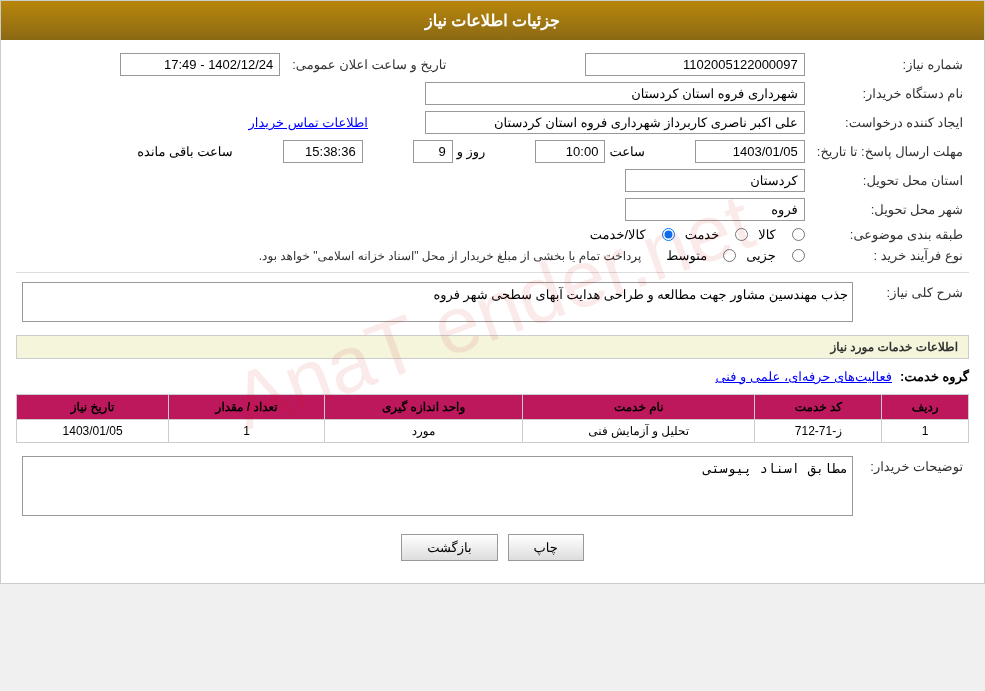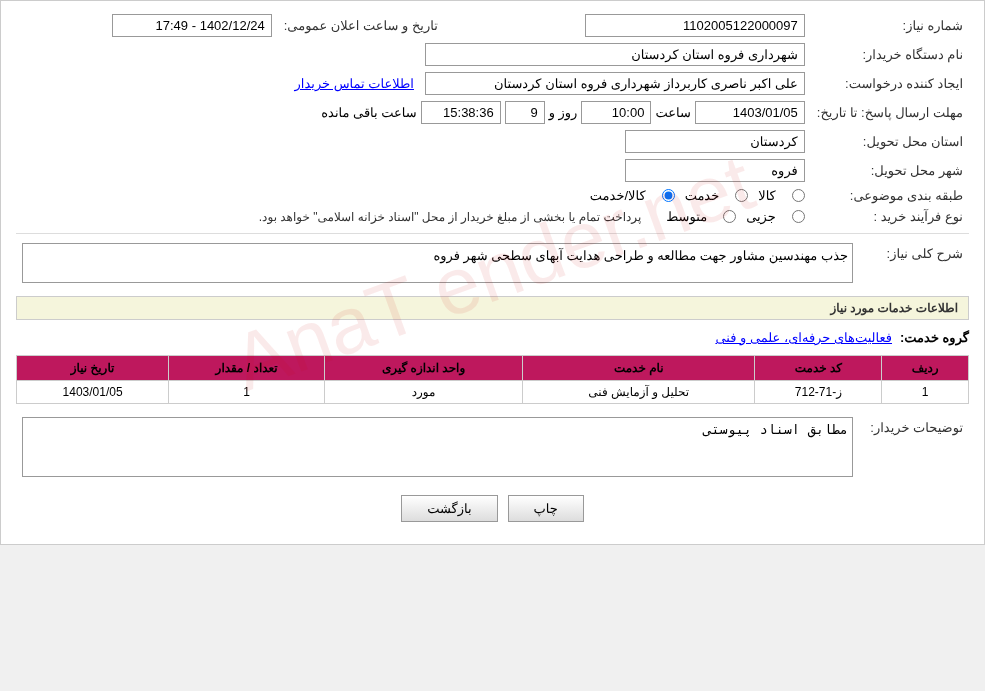--- a/index.html
+++ b/index.html
@@ -52,20 +52,21 @@
     }
     .value-cell {
       text-align: right;
     }
     .input-box {
       border: 1px solid #999;
       background: #fff;
       padding: 3px 6px;
       min-height: 22px;
       display: inline-block;
+      margin-left: 46px;
     }
     .input-wide { width: 220px; }
     .blue-link { color: #00f; text-decoration: underline; cursor: pointer; }
     .row-flex {
       display: flex;
       align-items: center;
       gap: 4px;
     }
     .radio-group {
       display: flex;
@@ -154,20 +155,23 @@
       align-items: center;
       gap: 8px;
       padding: 4px 0;
     }
   </style>
 </head>
 <body>
 
 <div class="page-wrapper">
 
+  <div class="header-bar">
+    <span>جزئیات اطلاعات نیاز</span>
+  </div>
 
   <div class="content watermark-area">
     <div class="watermark">AnaT ender.net</div>
 
     <table class="info-table">
 
       <tbody>
           <tr>
         <td class="label-cell">شماره نیاز:</td>
         <td class="value-cell">

